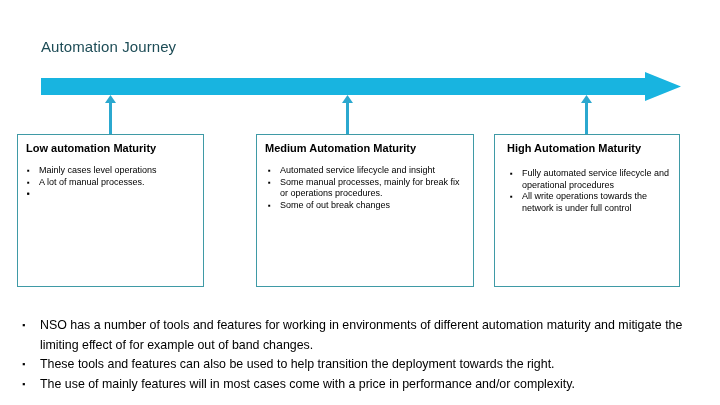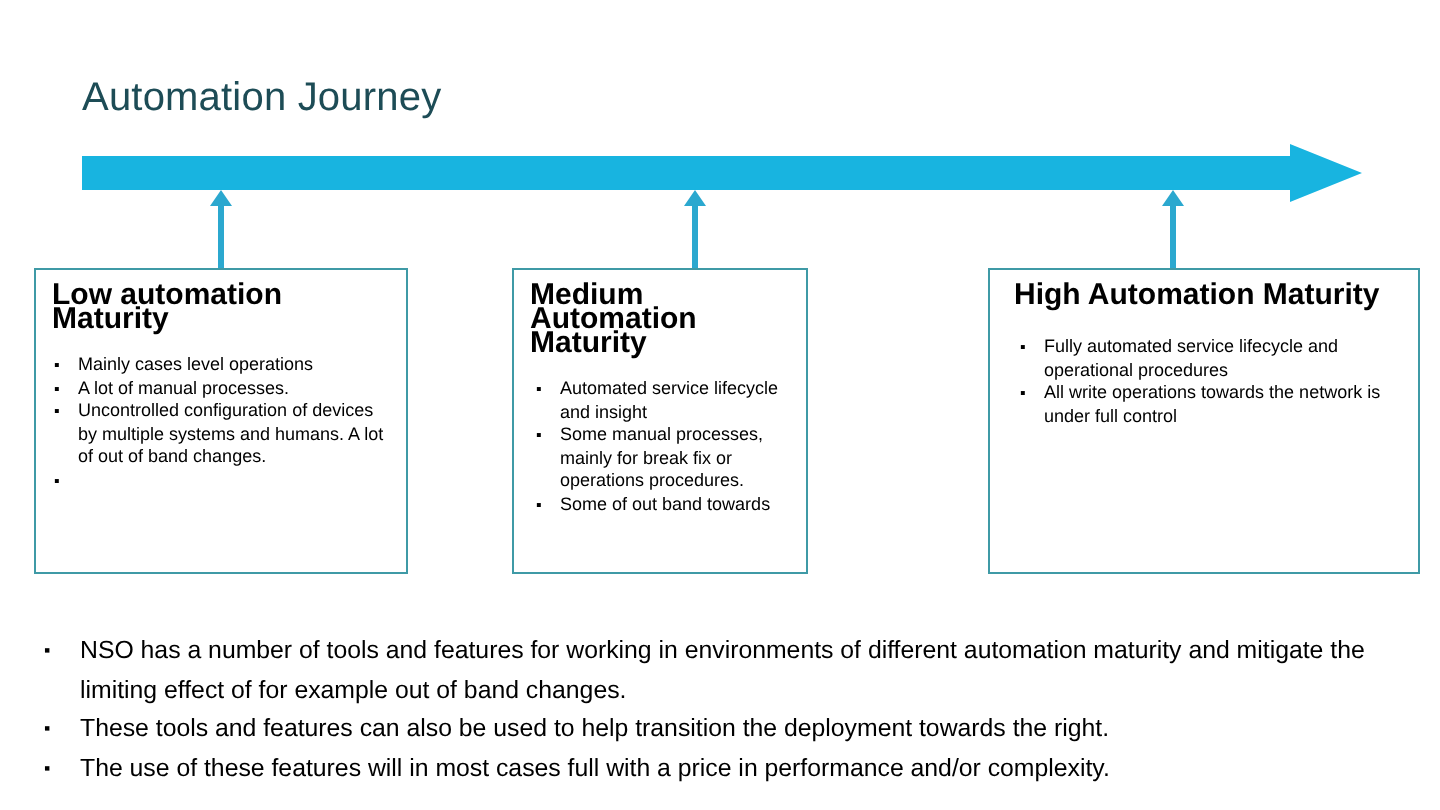--- a/index.html
+++ b/index.html
@@ -22,21 +22,21 @@
     width: 720px;
     height: 405px;
     background: #ffffff;
   }
 
   
   #page-title {
     position: absolute;
     left: 41px;
     top: 38px;
-    font-size: 20px;
+    font-size: 15px;
     font-weight: 400;
     color: #1d4c56;
     letter-spacing: 0.1px;
     white-space: nowrap;
   }
 
   
   #journey-arrow {
     position: absolute;
     left: 41px;
@@ -60,25 +60,25 @@
   .maturity-box {
     position: absolute;
     top: 134px;
     height: 153px;
     border: 1px solid #3f9aa6;
     box-sizing: border-box;
     background: #ffffff;
     padding: 7px 6px 4px 8px;
   }
   #box-low    { left: 17px;  width: 187px; }
-  #box-medium { left: 256px; width: 148px; }
-  #box-high   { left: 494px; width: 216px; padding-left: 12px; }
+  #box-medium { left: 256px; width: 218px; }
+  #box-high   { left: 494px; width: 186px; padding-left: 12px; }
 
   .box-title {
-    font-size: 15px;
+    font-size: 11px;
     font-weight: bold;
     color: #000000;
     line-height: 12px;
     margin: 0 0 11px 0;
   }
   #box-high .box-title {
     margin-bottom: 14px;
   }
 
   .box-list {
@@ -157,41 +157,41 @@
   </svg>
   <svg class="tick-arrow" id="tick-arrow-3" viewBox="0 0 13 40" preserveAspectRatio="none" aria-hidden="true">
     <polygon points="6.5,0 12,8 8,8 8,40 5,40 5,8 1,8" fill="#2ba8cf"></polygon>
   </svg>
 
   <div class="maturity-box" id="box-low">
     <div class="box-title">Low automation Maturity</div>
     <ul class="box-list">
       <li><span class="bullet-mark">▪</span><span>Mainly cases level operations</span></li>
       <li><span class="bullet-mark">▪</span><span>A lot of manual processes.</span></li>
-      <li><span class="bullet-mark">▪</span><span>Uncontrolled configuration of devices by multiple systems and humans. A lot of out of band changes.</span></li>
+      <li><span class="bullet-mark">▪</span></li>
       <li><span class="bullet-mark">▪</span></li>
     </ul>
   </div>
 
   <div class="maturity-box" id="box-medium">
     <div class="box-title">Medium Automation Maturity</div>
     <ul class="box-list">
       <li><span class="bullet-mark">▪</span><span>Automated service lifecycle and insight</span></li>
       <li><span class="bullet-mark">▪</span><span>Some manual processes, mainly for break fix or operations procedures.</span></li>
-      <li><span class="bullet-mark">▪</span><span>Some of out band towards</span></li>
+      <li><span class="bullet-mark">▪</span><span>Some of out break changes</span></li>
     </ul>
   </div>
 
   <div class="maturity-box" id="box-high">
     <div class="box-title">High Automation Maturity</div>
     <ul class="box-list">
       <li><span class="bullet-mark">▪</span><span>Fully automated service lifecycle and operational procedures</span></li>
       <li><span class="bullet-mark">▪</span><span>All write operations towards the network is under full control</span></li>
     </ul>
   </div>
 
   <ul id="footer-notes">
     <li><span class="bullet-mark">▪</span><span>NSO has a number of tools and features for working in environments of different automation maturity and mitigate the limiting effect of for example out of band changes.</span></li>
     <li><span class="bullet-mark">▪</span><span>These tools and features can also be used to help transition the deployment towards the right.</span></li>
-    <li><span class="bullet-mark">▪</span><span>The use of these features will in most cases full with a price in performance and/or complexity.</span></li>
+    <li><span class="bullet-mark">▪</span><span>The use of mainly features will in most cases come with a price in performance and/or complexity.</span></li>
   </ul>
 
 </div>
 
 </body></html>

